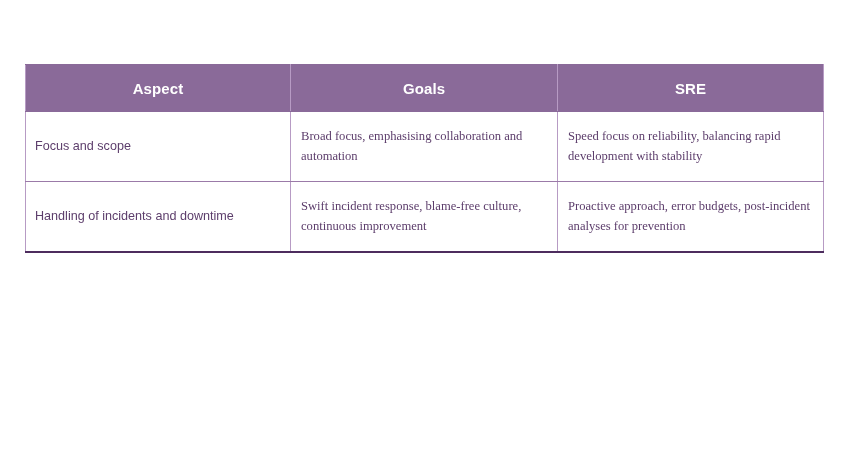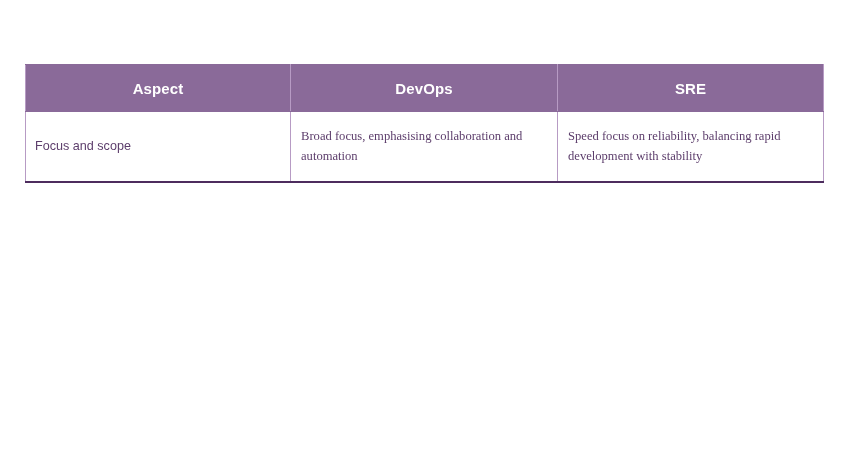--- a/index.html
+++ b/index.html
@@ -94,26 +94,31 @@
   <div class="table-wrap">
     <table class="cmp">
       <colgroup>
         <col class="c-aspect">
         <col class="c-devops">
         <col class="c-sre">
       </colgroup>
       <thead>
         <tr>
           <th>Aspect</th>
-          <th>DevOps</th>
+          <th>Goals</th>
           <th>SRE</th>
         </tr>
       </thead>
       <tbody>
         <tr>
           <td class="aspect-cell">Focus and scope</td>
           <td class="devops-cell">Broad focus, emphasising collaboration and automation</td>
           <td class="sre-cell">Speed focus on reliability, balancing rapid development with stability</td>
         </tr>
+        <tr>
+          <td class="aspect-cell">Handling of incidents and downtime</td>
+          <td class="devops-cell">Swift incident response, blame-free culture, continuous improvement</td>
+          <td class="sre-cell">Proactive approach, error budgets, post-incident analyses for prevention</td>
+        </tr>
       </tbody>
     </table>
   </div>
 </div>
 
 </body></html>

